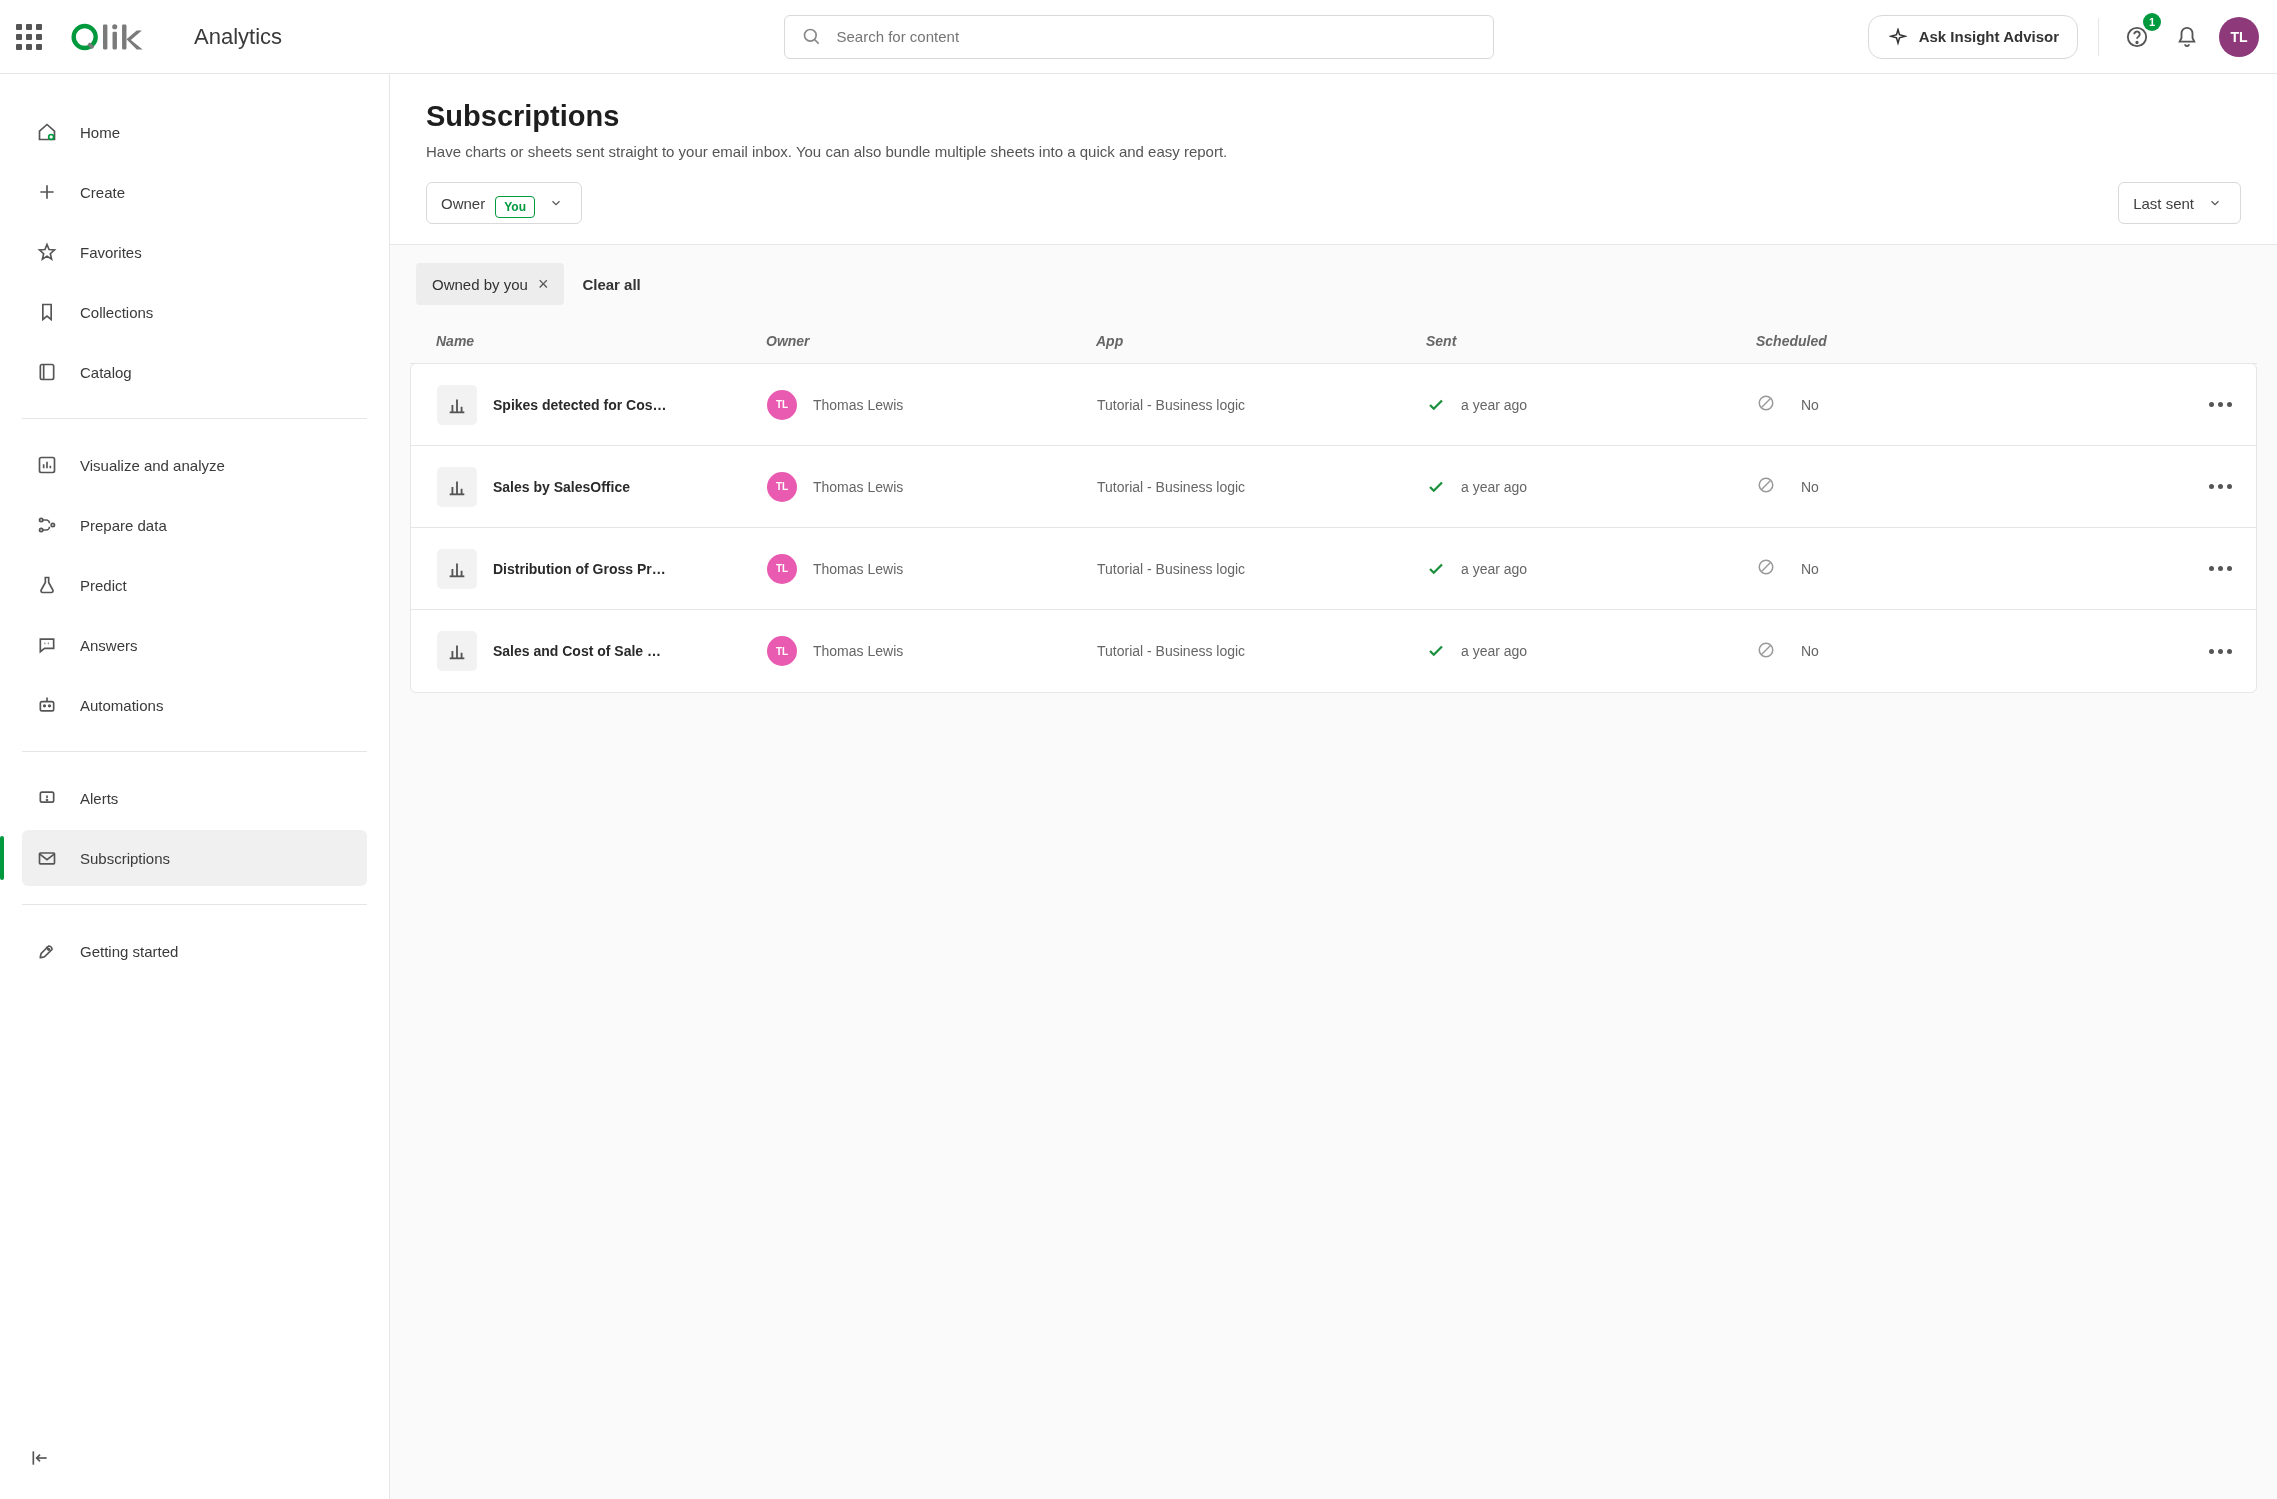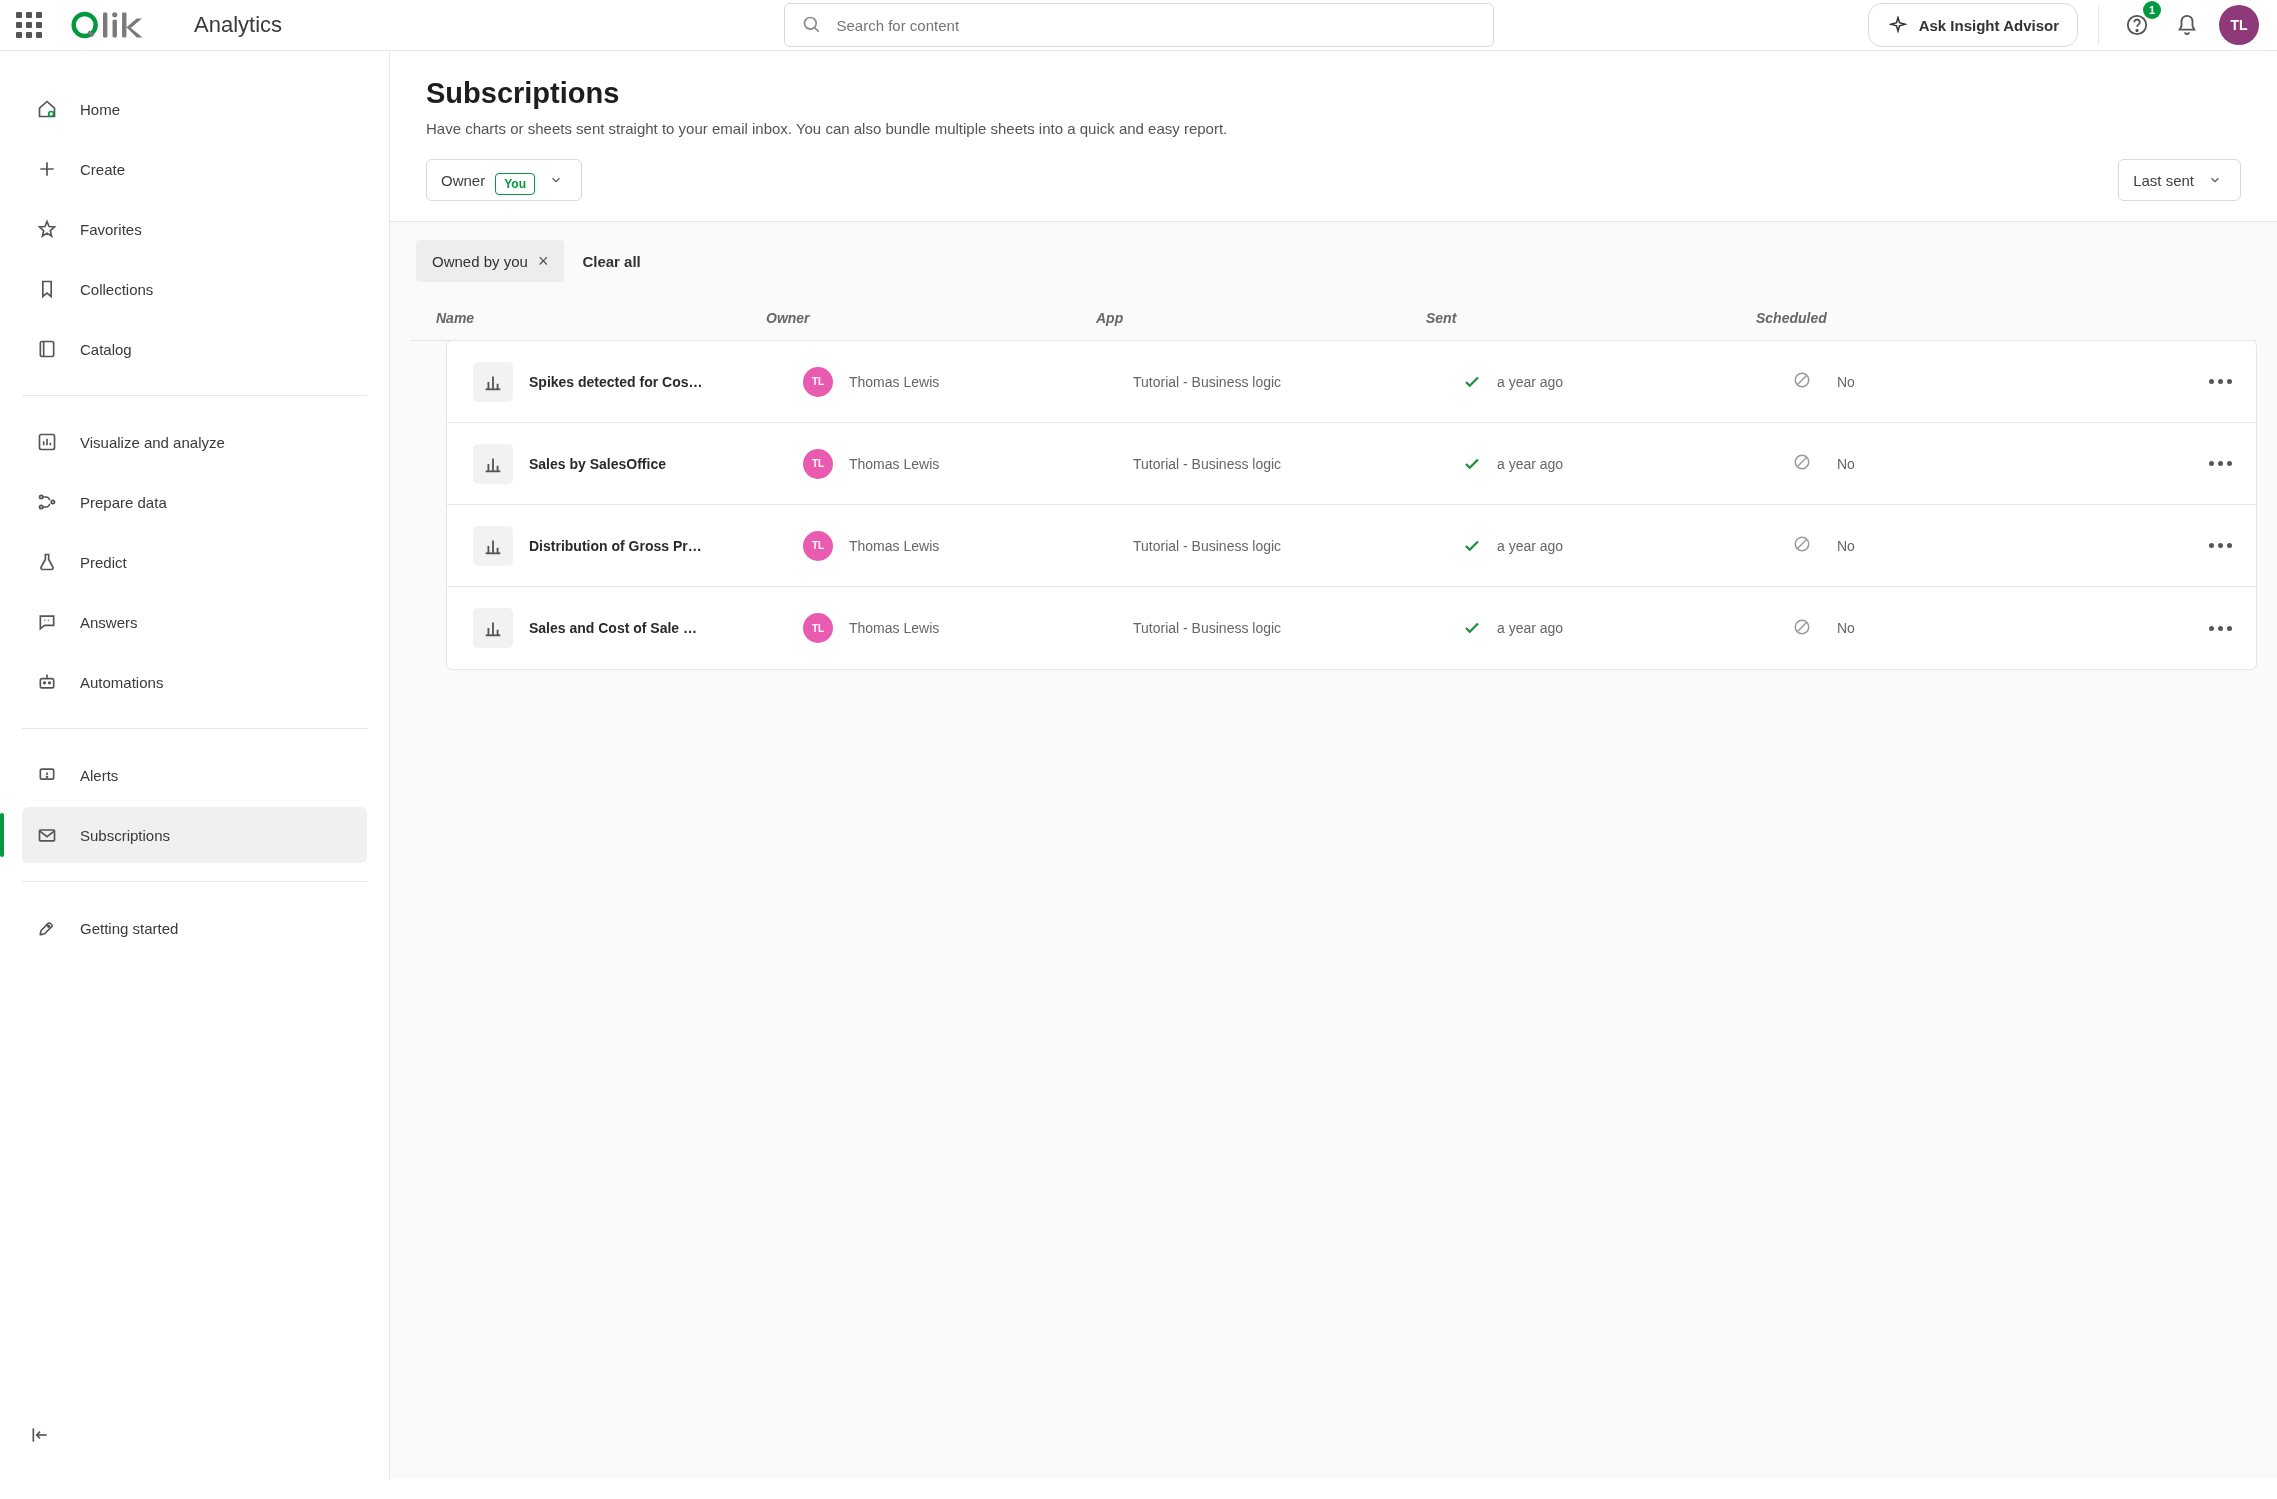--- a/index.html
+++ b/index.html
@@ -26,21 +26,21 @@
     color:var(--text);
     background:var(--bg);
     width:2277px;
     height:1499px;
     overflow:hidden;
   }
   
   .topbar{
     display:flex;
     align-items:center;
-    height:51px;
+    height:74px;
     border-bottom:1px solid var(--border);
     padding:0 18px 0 16px;
     position:relative;
   }
   .apps-icon{width:30px;display:grid;grid-template-columns:repeat(3,6px);grid-template-rows:repeat(3,6px);gap:4px;margin-right:24px;cursor:pointer;}
   .apps-icon span{background:#555;border-radius:1px;}
   .logo{display:flex;align-items:center;margin-right:20px;}
   .logo svg{height:34px;width:auto;}
   .brand-sub{font-size:22px;color:#3a3a3a;margin-left:14px;font-weight:400;}
   .search-wrap{position:absolute;left:50%;transform:translateX(-50%);width:710px;}
@@ -107,21 +107,21 @@
   .content-area{flex:1;background:#fafafa;border-top:1px solid var(--border);padding:18px 20px;overflow:auto;}
   .chips-row{display:flex;align-items:center;gap:18px;margin-bottom:14px;padding:0 6px;}
   .chip{
     display:inline-flex;align-items:center;gap:10px;height:42px;padding:0 16px;background:#ededed;border-radius:4px;font-size:15px;color:#333;cursor:pointer;
   }
   .chip .x{font-size:18px;color:#555;}
   .clear-all{font-size:15px;color:#333;cursor:pointer;font-weight:600;}
   
   .tbl{width:100%;background:transparent;}
   .tbl-header{display:grid;grid-template-columns:330px 330px 330px 330px 1fr 80px;padding:14px 18px 14px 26px;border-bottom:1px solid var(--border);font-size:14px;color:#666;font-weight:600;font-style:italic;}
-  .tbl-body{background:#fff;border:1px solid var(--border);border-radius:6px;margin-top:-1px;margin-left:36px;}
+  .tbl-body{background:#fff;border:1px solid var(--border);border-radius:6px;margin-top:-1px;}
   .row{
     display:grid;grid-template-columns:330px 330px 330px 330px 1fr 80px;
     align-items:center;height:82px;padding:0 18px 0 26px;border-bottom:1px solid var(--border);cursor:pointer;
   }
   .row:last-child{border-bottom:none;}
   .cell{display:flex;align-items:center;gap:16px;min-width:0;}
   .name-cell{font-weight:700;color:#2a2a2a;white-space:nowrap;overflow:hidden;text-overflow:ellipsis;}
   .chart-icn{
     width:40px;height:40px;flex-shrink:0;background:#f2f2f2;border-radius:5px;display:flex;align-items:center;justify-content:center;
   }

